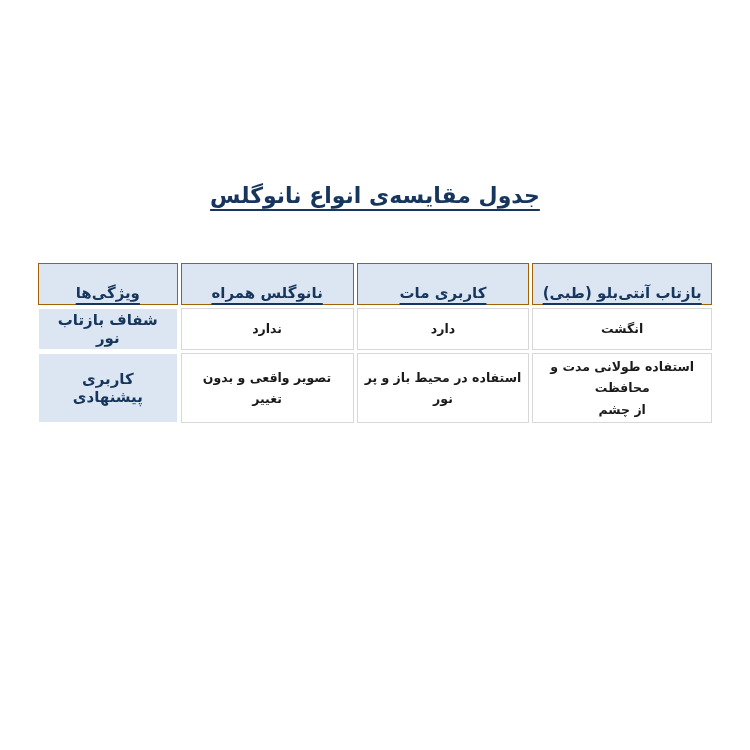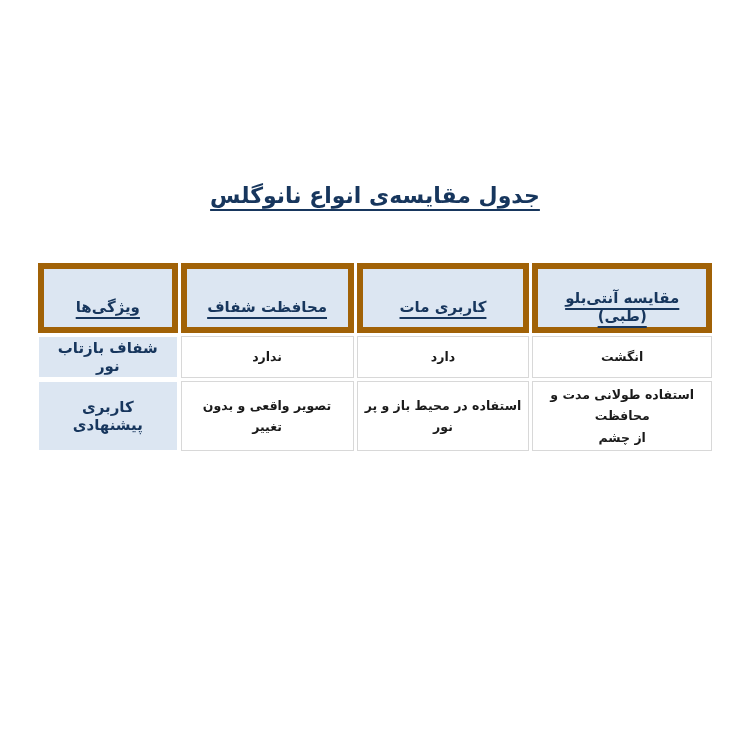--- a/index.html
+++ b/index.html
@@ -50,21 +50,21 @@
     white-space: pre-line;
     padding: 2px 6px;
     box-sizing: border-box;
   }
   th.col-header {
     background: #dce6f2;
     color: #17365d;
     font-size: 15px;
     font-weight: bold;
     height: 34px;
-    border: 6px solid #a16207;
+    border: 1px solid #a16207;
   }
   th.col-header .hdr-text {
     text-decoration: underline;
     text-decoration-thickness: 2px;
     text-underline-offset: 5px;
   }
   td.feature-cell {
     background: #dce6f2;
     color: #17365d;
     font-size: 15px;
@@ -94,27 +94,27 @@
     <span class="title">جدول مقایسه‌ی انواع نانوگلس</span>
   </div>
 
   <table class="compare" dir="ltr">
     <thead>
       <tr>
         <th class="col-header" style="width:21%">
           <span class="hdr-text">ویژگی‌ها</span>
         </th>
         <th class="col-header" style="width:26%">
-          <span class="hdr-text">محافظت شفاف</span>
+          <span class="hdr-text">نانوگلس همراه</span>
         </th>
         <th class="col-header" style="width:26%">
           <span class="hdr-text">کاربری مات</span>
         </th>
         <th class="col-header" style="width:27%">
-          <span class="hdr-text">مقایسه آنتی‌بلو (طبی)</span>
+          <span class="hdr-text">بازتاب آنتی‌بلو (طبی)</span>
         </th>
       </tr>
     </thead>
     <tbody>
       <tr class="r-norm">
         <td class="feature-cell">شفاف بازتاب نور</td>
         <td class="value-cell">ندارد</td>
         <td class="value-cell">دارد</td>
         <td class="value-cell">انگشت</td>
       </tr>

